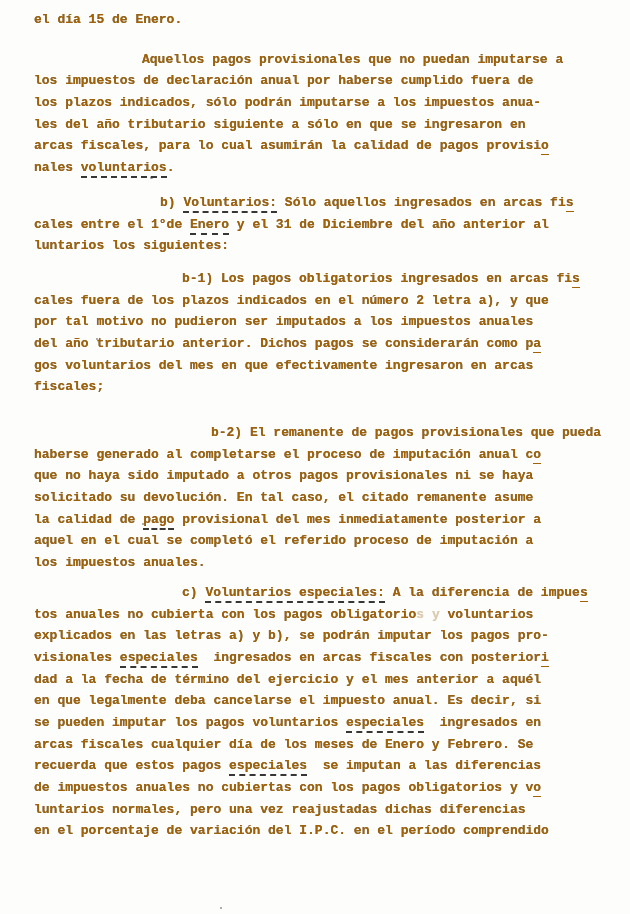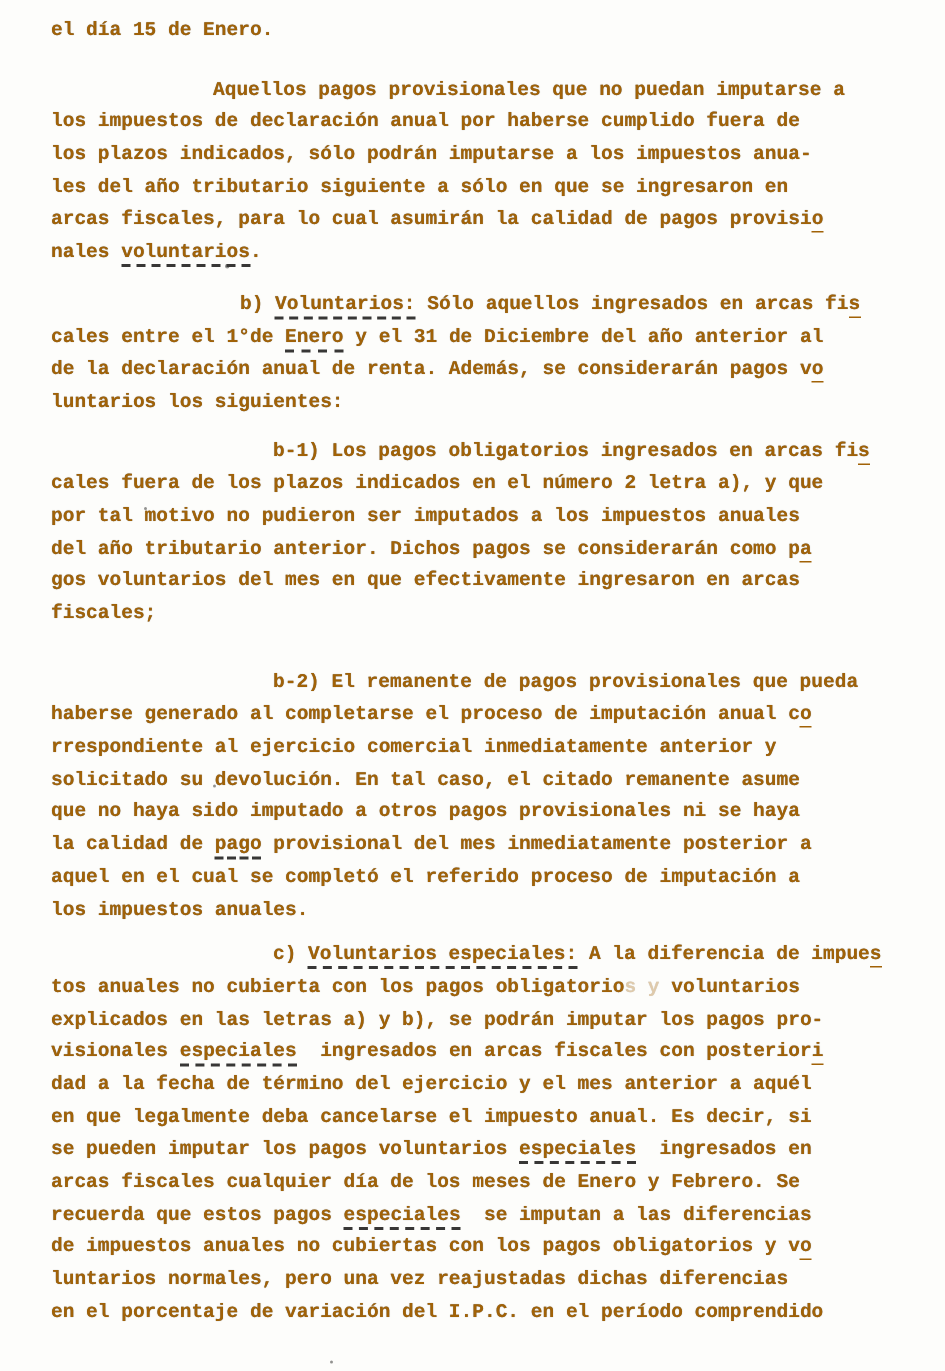--- a/index.html
+++ b/index.html
@@ -36,37 +36,35 @@
         <div class="line" style="padding-left: 108px;"><span class="seg">Aquellos pagos provisionales que no puedan imputarse a</span></div>
         <div class="line"><span class="seg">los impuestos de declaración anual por haberse cumplido fuera de</span></div>
         <div class="line"><span class="seg">los plazos indicados, sólo podrán imputarse a los impuestos anua-</span></div>
         <div class="line"><span class="seg">les del año tributario siguiente a sólo en que se ingresaron en</span></div>
         <div class="line"><span class="seg">arcas fiscales, para lo cual asumirán la calidad de pagos provisi</span><span class="seg u">o</span></div>
         <div class="line"><span class="seg">nales </span><span class="seg ud">voluntarios</span><span class="seg">.</span></div>
       </div>
       <div class="para" style="margin-top: 13px; font-family: Liberation Mono, monospace;">
         <div class="line" style="padding-left: 126px;"><span class="seg">b) </span><span class="seg ud">Voluntarios:</span><span class="seg"> Sólo aquellos ingresados en arcas fi</span><span class="seg u">s</span></div>
         <div class="line"><span class="seg">cales entre el 1°de </span><span class="seg ud">Enero</span><span class="seg"> y el 31 de Diciembre del año anterior al</span></div>
-        <div class="line"><span class="seg">de la declaración anual de renta. Además, se considerarán pagos v</span><span class="seg u">o</span></div>
         <div class="line"><span class="seg">luntarios los siguientes:</span></div>
       </div>
       <div class="para" style="margin-top: 11px;">
         <div class="line" style="padding-left: 148px;"><span class="seg">b-1) Los pagos obligatorios ingresados en arcas fi</span><span class="seg u">s</span></div>
         <div class="line"><span class="seg">cales fuera de los plazos indicados en el número 2 letra a), y que</span></div>
         <div class="line"><span class="seg">por tal motivo no pudieron ser imputados a los impuestos anuales</span></div>
         <div class="line"><span class="seg">del año tributario anterior. Dichos pagos se considerarán como p</span><span class="seg u">a</span></div>
         <div class="line"><span class="seg">gos voluntarios del mes en que efectivamente ingresaron en arcas</span></div>
         <div class="line"><span class="seg">fiscales;</span></div>
       </div>
       <div class="para" style="margin-top: 24px;">
-        <div class="line" style="padding-left: 148px;"><span class="seg">b-2) El remanente de pagos provisionales que pueda</span></div>
+        <div class="line" style="padding-left: 148px; text-align: center;"><span class="seg">b-2) El remanente de pagos provisionales que pueda</span></div>
         <div class="line"><span class="seg">haberse generado al completarse el proceso de imputación anual c</span><span class="seg u">o</span></div>
-        <div class="line"><span class="seg">rrespondiente al ejercicio comercial inmediatamente anterior y</span></div>
+        <div class="line"><span class="seg">que no haya sido imputado a otros pagos provisionales ni se haya</span></div>
         <div class="line"><span class="seg">solicitado su devolución. En tal caso, el citado remanente asume</span></div>
-        <div class="line"><span class="seg">que no haya sido imputado a otros pagos provisionales ni se haya</span></div>
         <div class="line"><span class="seg">la calidad de </span><span class="seg ud">pago</span><span class="seg"> provisional del mes inmediatamente posterior a</span></div>
         <div class="line"><span class="seg">aquel en el cual se completó el referido proceso de imputación a</span></div>
         <div class="line"><span class="seg">los impuestos anuales.</span></div>
       </div>
       <div class="para" style="margin-top: 8px;">
         <div class="line" style="padding-left: 148px;"><span class="seg">c) </span><span class="seg ud">Voluntarios especiales:</span><span class="seg"> A la diferencia de impue</span><span class="seg u">s</span></div>
         <div class="line"><span class="seg">tos anuales no cubierta con los pagos obligatorio</span><span class="seg faint">s</span><span class="seg"> </span><span class="seg faint">y</span><span class="seg"> voluntarios</span></div>
         <div class="line"><span class="seg">explicados en las letras a) y b), se podrán imputar los pagos pro-</span></div>
         <div class="line"><span class="seg">visionales </span><span class="seg ud">especiales</span><span class="seg">  ingresados en arcas fiscales con posterior</span><span class="seg u">i</span></div>
         <div class="line"><span class="seg">dad a la fecha de término del ejercicio y el mes anterior a aquél</span></div>

